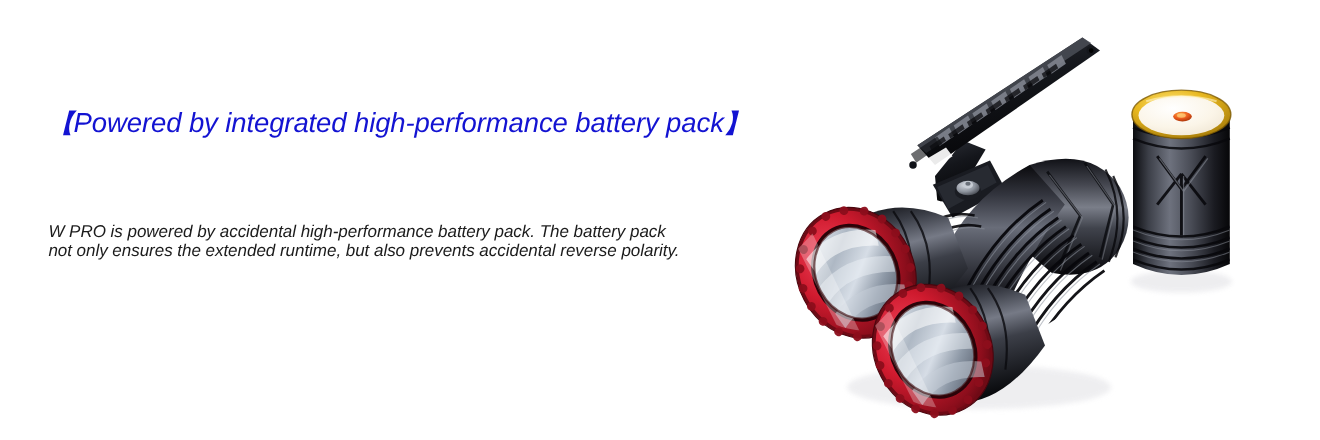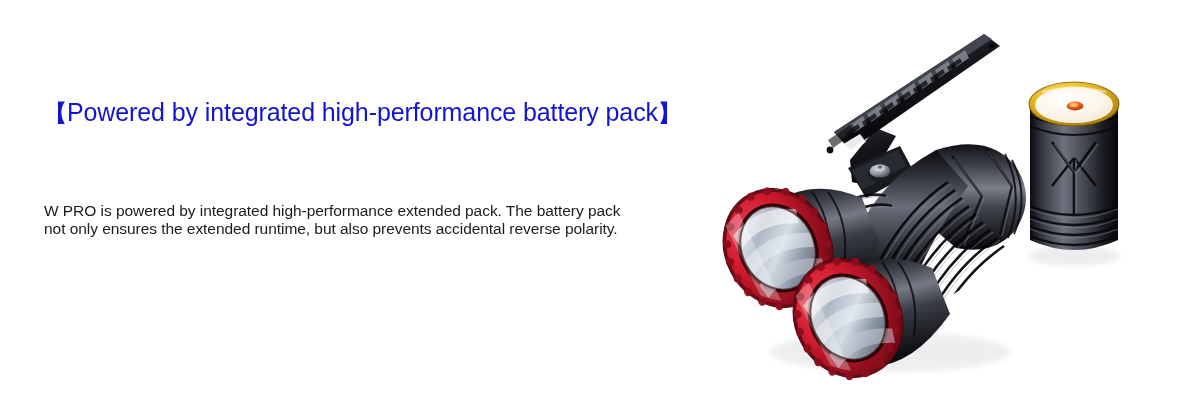--- a/index.html
+++ b/index.html
@@ -9,20 +9,21 @@
   }
   body {
     font-family: "Liberation Sans", sans-serif;
   }
   .banner {
     position: relative;
     width: 1200px;
     height: 400px;
     background: #ffffff;
     overflow: hidden;
+    font-style: italic;
   }
 
   
   .copy-block {
     position: absolute;
     left: 44px;
     top: 92px;
     width: 680px;
   }
   .headline {
@@ -58,21 +59,21 @@
 </style>
 </head>
 <body>
 
 <div class="banner">
 
   <div class="copy-block">
 
     <div class="headline"><span class="brk">【</span><span>Powered by integrated high-performance battery pack</span><span class="brk">】</span></div>
 
-    <div class="body-line body-line-1">W PRO is powered  by  integrated  high-performance  extended pack. The battery pack</div>
+    <div class="body-line body-line-1">W PRO is powered  by  accidental  high-performance  battery pack. The battery pack</div>
     <div class="body-line body-line-2">not only ensures the extended runtime, but also prevents accidental reverse polarity.</div>
   </div>
 
   <div class="product-photo">
     <svg width="500" height="400" viewBox="0 0 500 400" xmlns="http://www.w3.org/2000/svg">
       <defs>
 
         <linearGradient id="barrel" x1="0" y1="0" x2="0" y2="1">
           <stop offset="0%" stop-color="#0a0a0d"></stop>
           <stop offset="18%" stop-color="#33353e"></stop>

